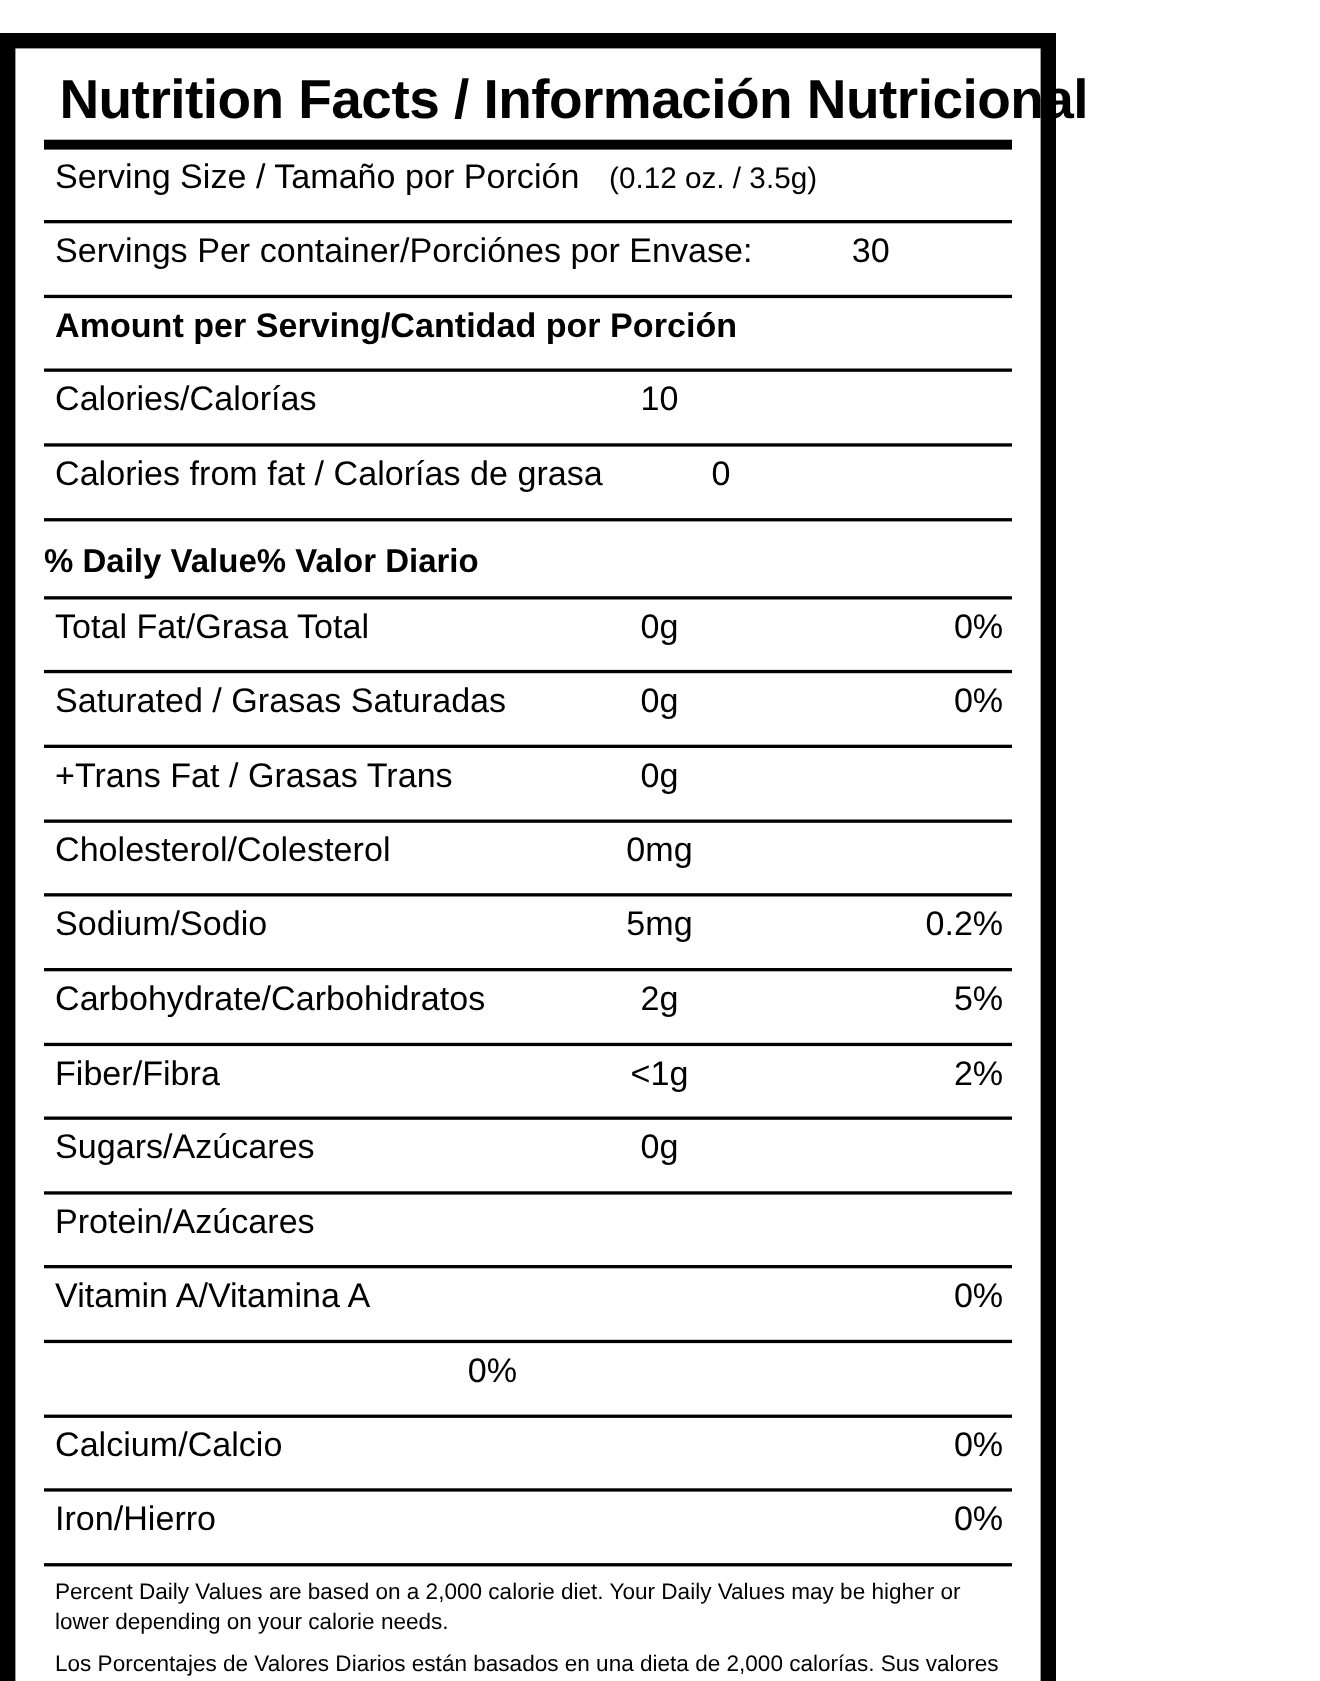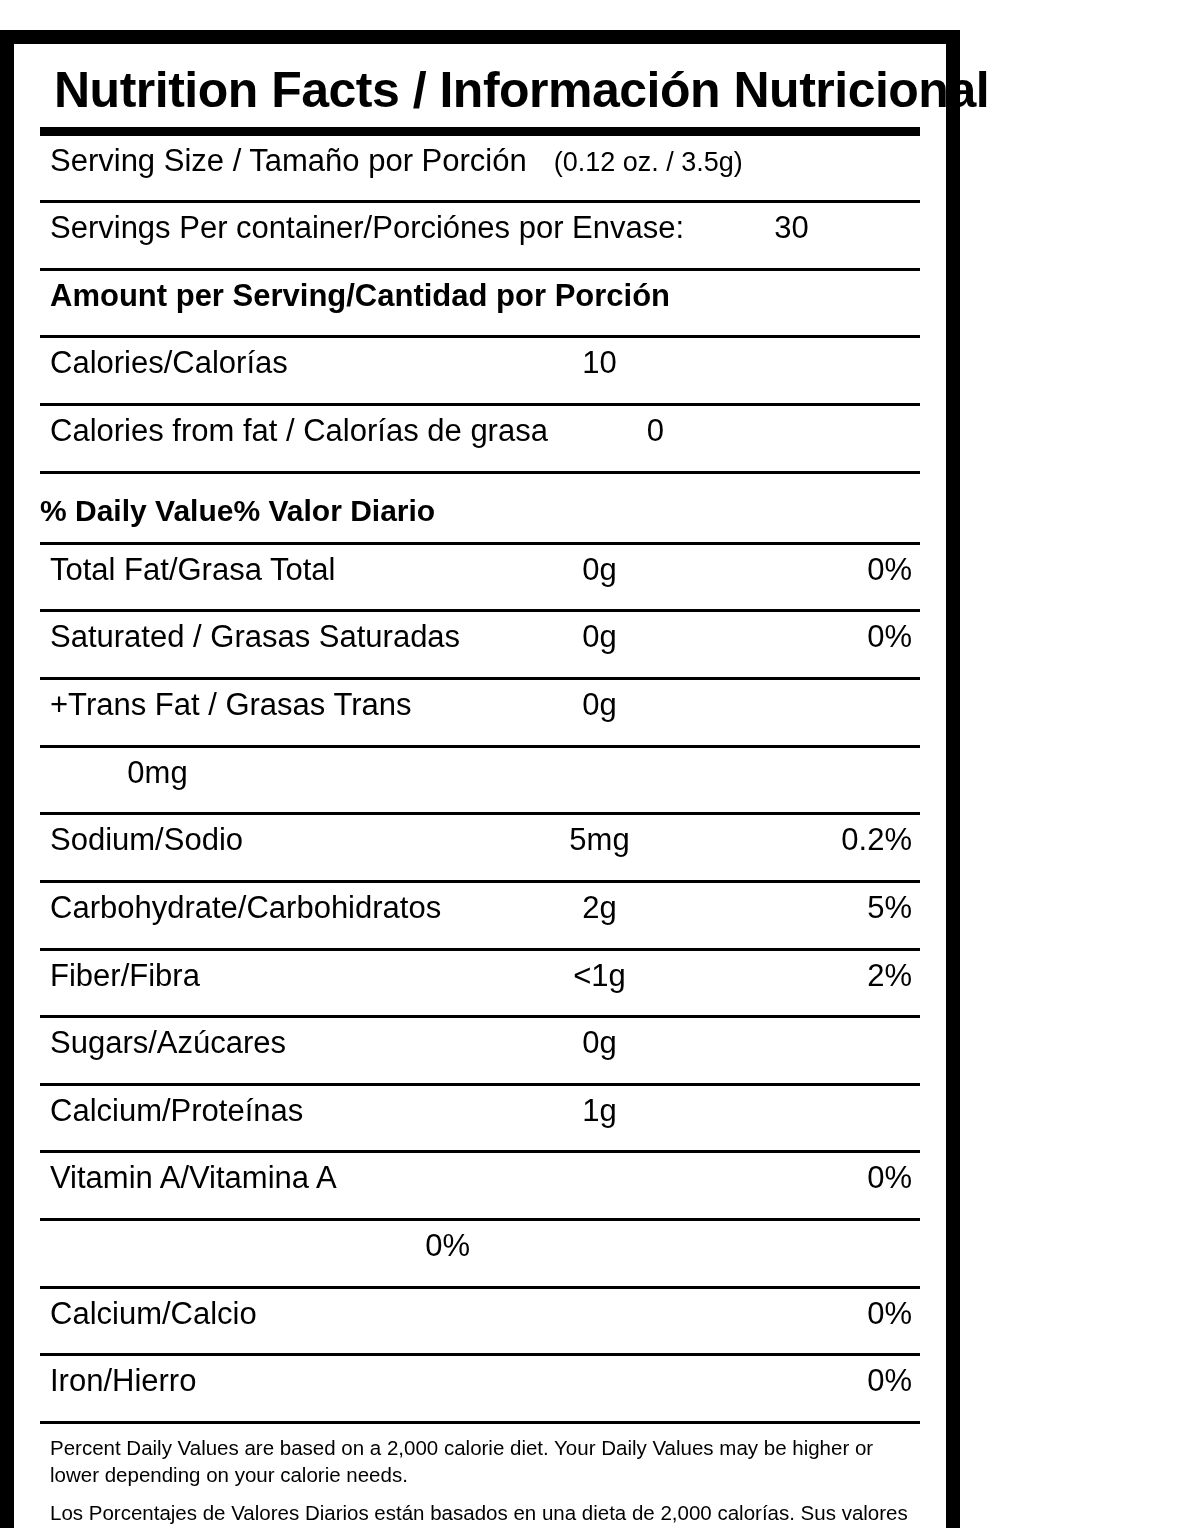--- a/index.html
+++ b/index.html
@@ -154,20 +154,21 @@
           <span class="dv">0%</span>
         </div>
         <div class="rule-thin"></div>
         <div class="row">
           <span class="label">+Trans Fat / Grasas Trans</span>
           <span class="amount">0g</span>
           <span class="dv"></span>
         </div>
         <div class="rule-thin"></div>
         <div class="row">
+          <span class="label">Cholesterol/Colesterol</span>
           <span class="amount">0mg</span>
           <span class="dv"></span>
         </div>
         <div class="rule-thin"></div>
         <div class="row">
           <span class="label">Sodium/Sodio</span>
           <span class="amount">5mg</span>
           <span class="dv">0.2%</span>
         </div>
         <div class="rule-thin"></div>
@@ -183,22 +184,21 @@
           <span class="dv">2%</span>
         </div>
         <div class="rule-thin"></div>
         <div class="row">
           <span class="label">Sugars/Azúcares</span>
           <span class="amount">0g</span>
           <span class="dv"></span>
         </div>
         <div class="rule-thin"></div>
         <div class="row">
-          <span class="label">Calcium/Proteínas</span>
-          <span class="amount">1g</span>
+          <span class="label">Protein/Azúcares</span>
           <span class="dv"></span>
         </div>
         <div class="rule-thin"></div>
         <div class="row">
           <span class="label">Vitamin A/Vitamina A</span>
           <span class="amount"></span>
           <span class="dv">0%</span>
         </div>
         <div class="rule-thin"></div>
         <div class="row">

